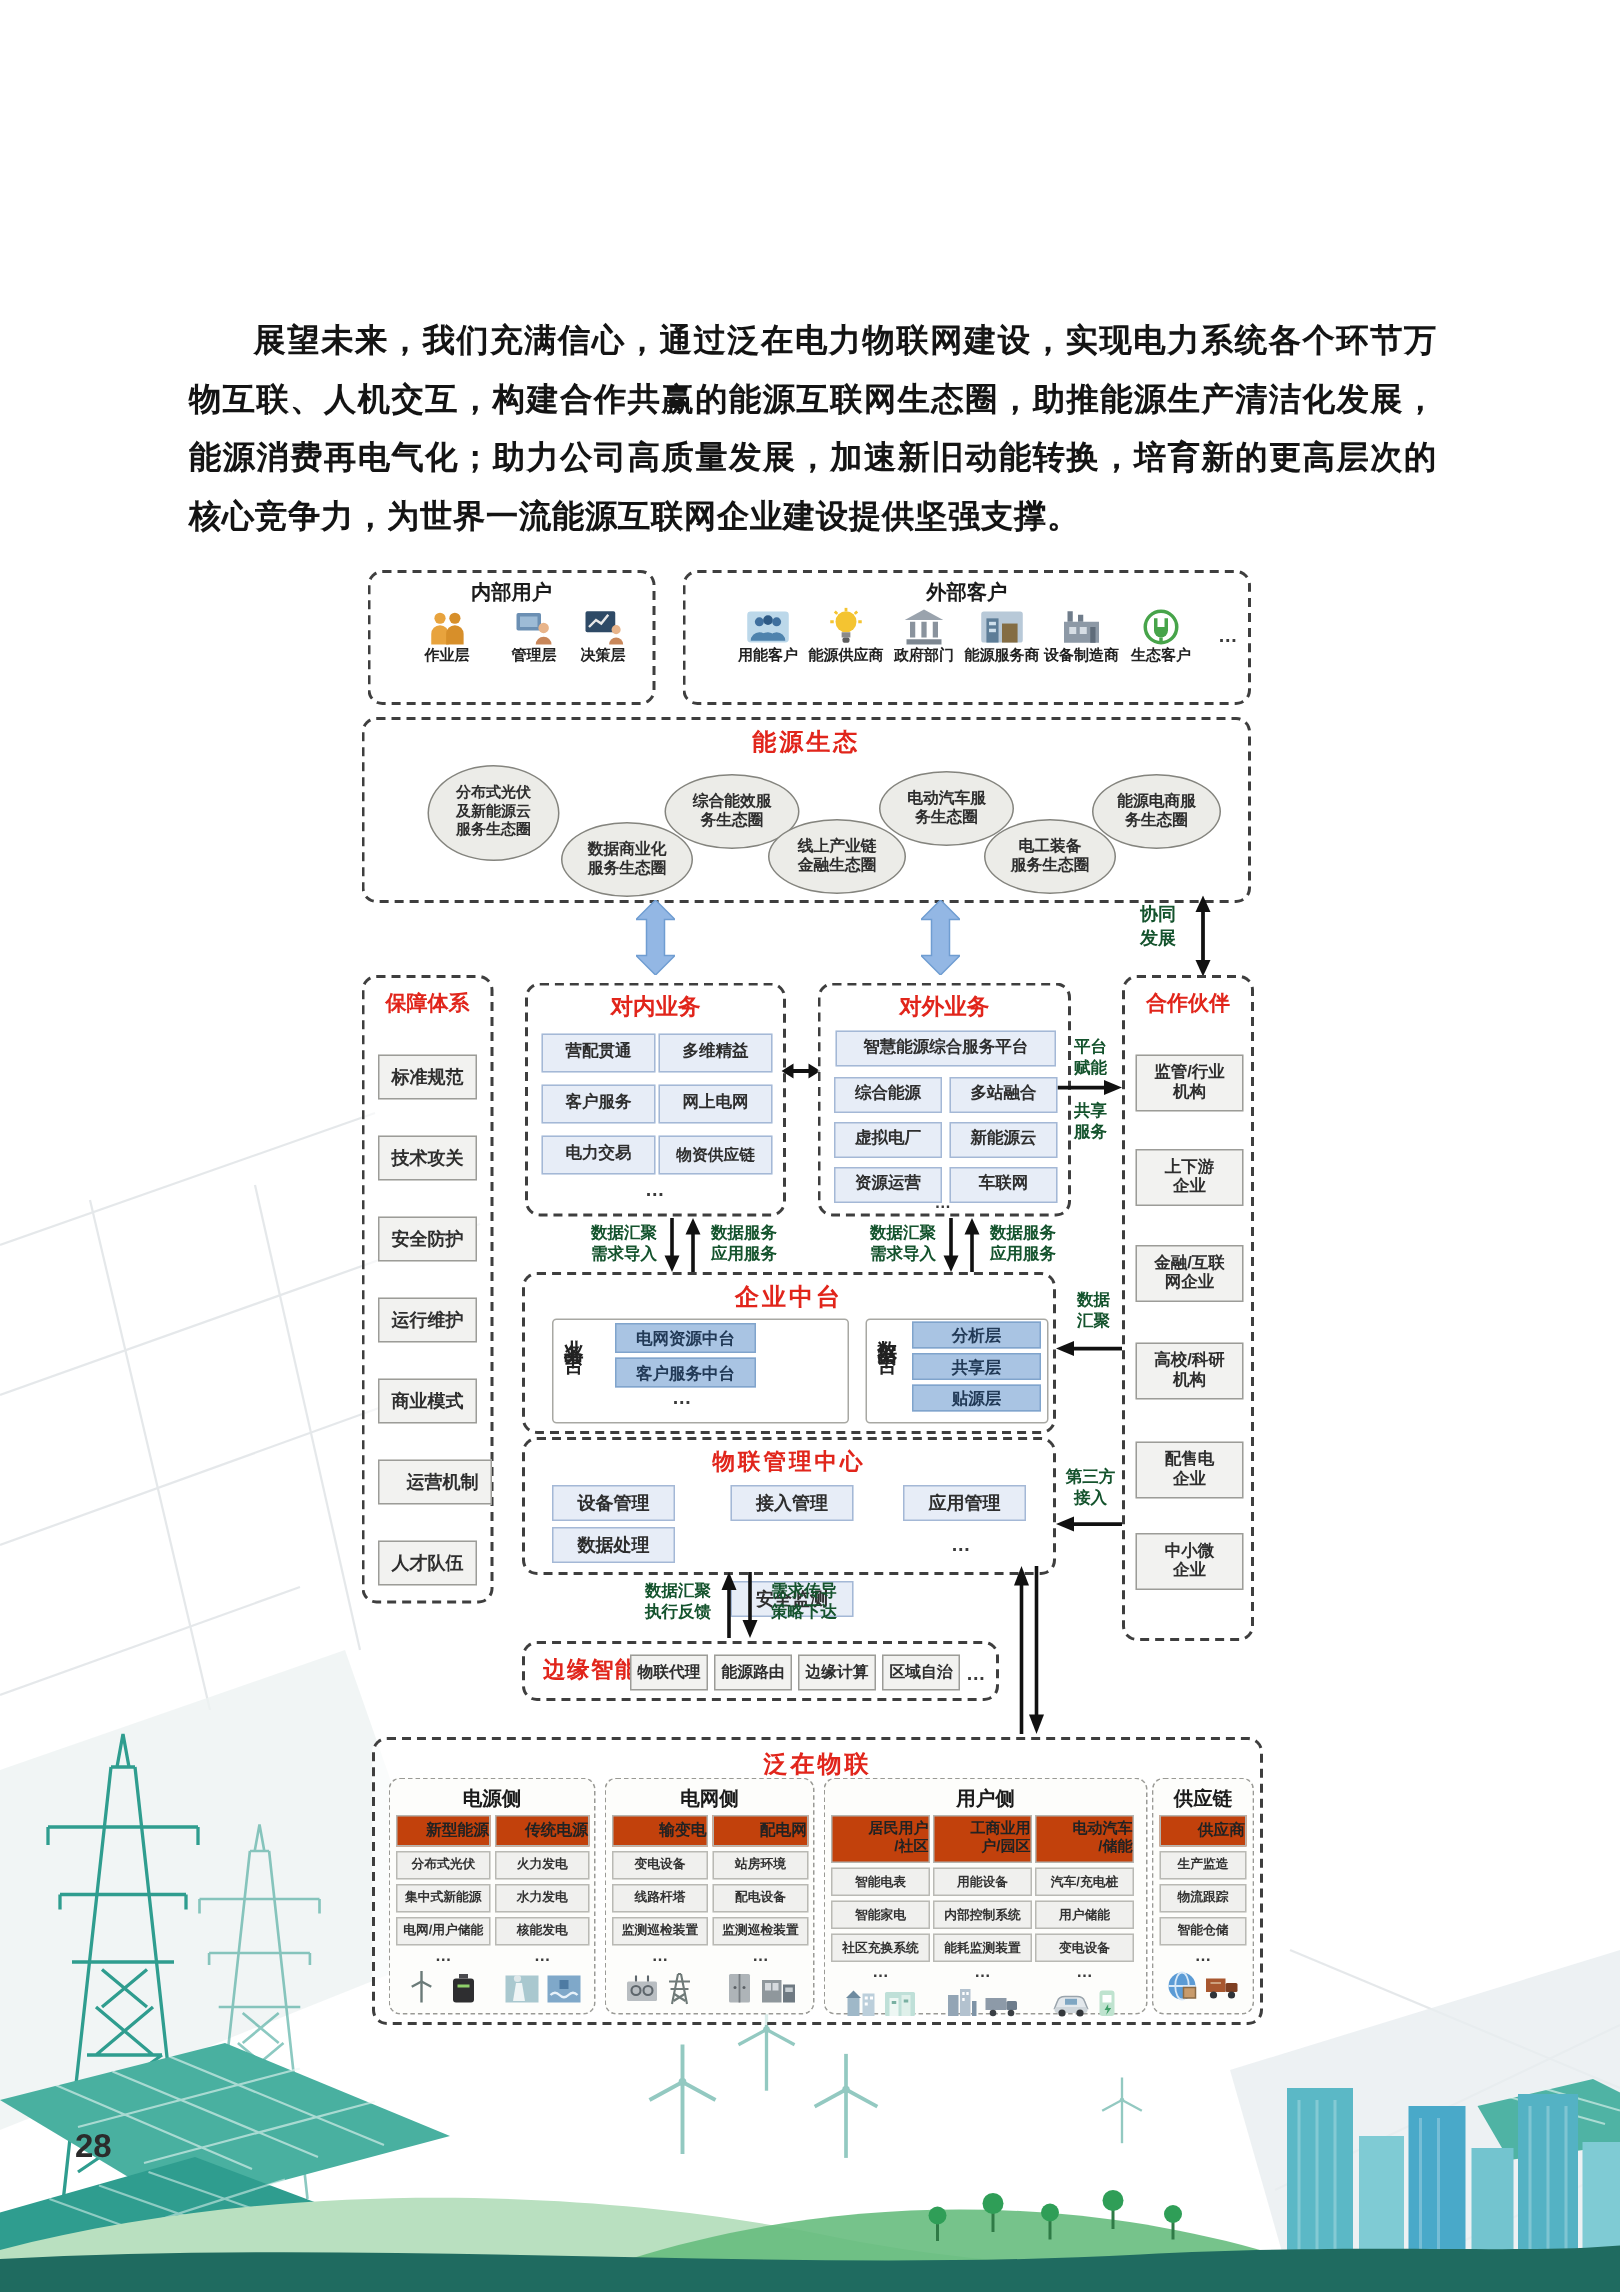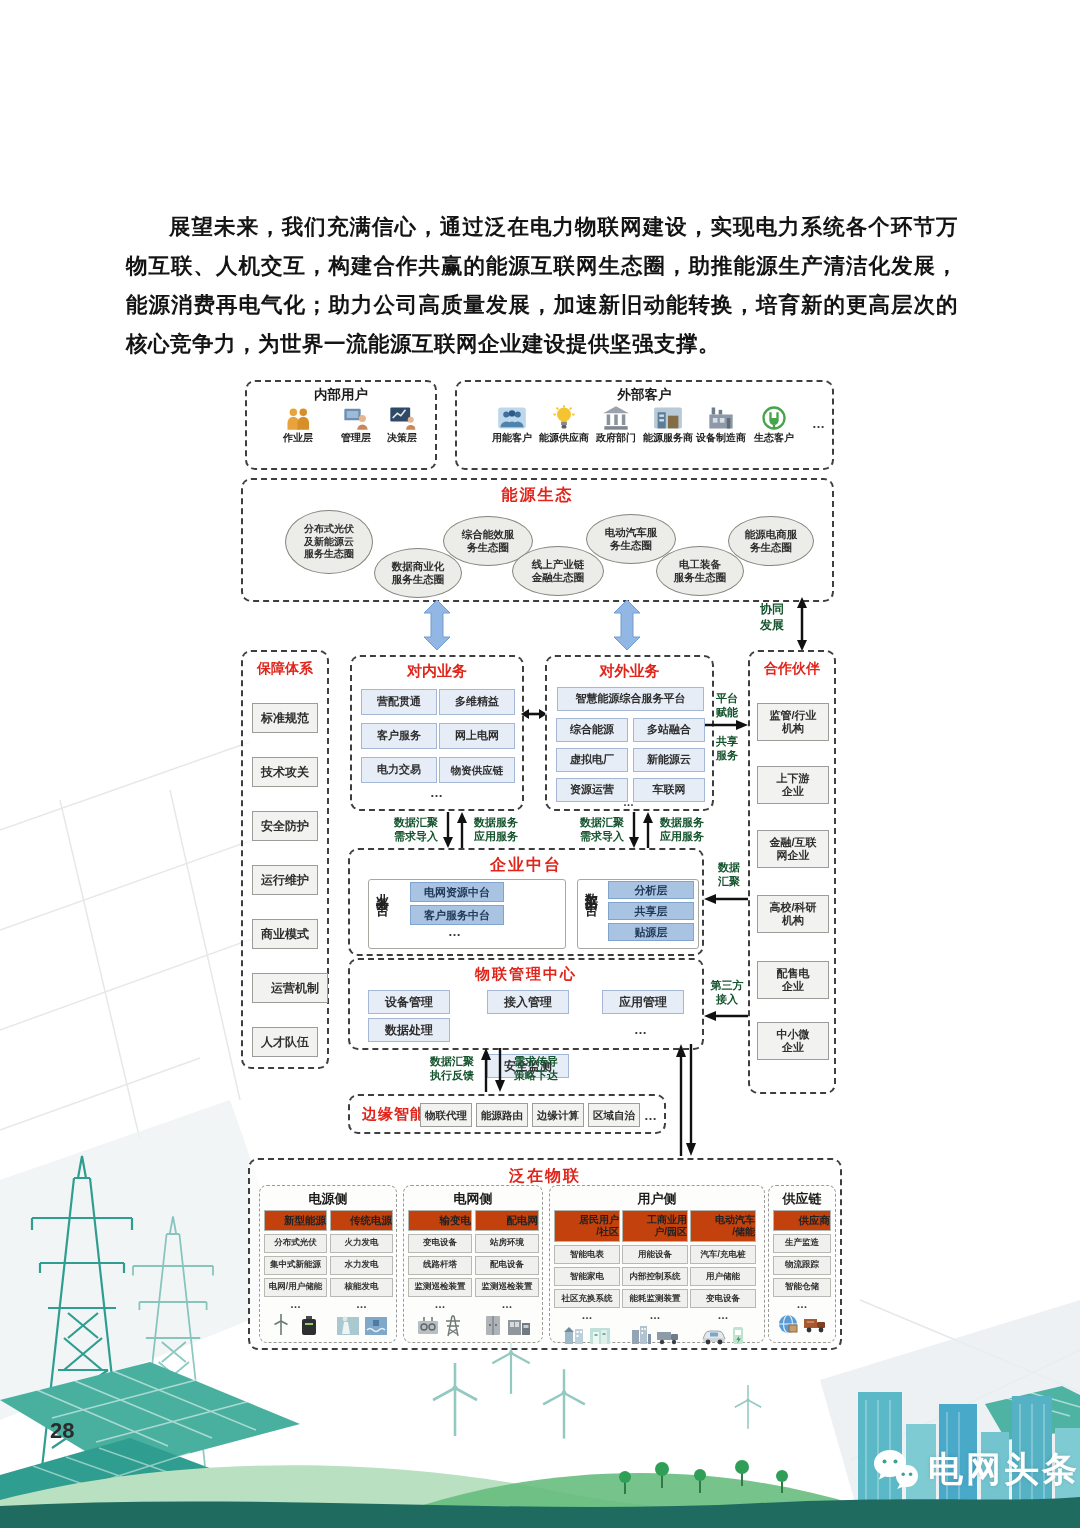--- a/index.html
+++ b/index.html
@@ -600,26 +600,14 @@
                 <circle cx="18" cy="17" r="2.4" fill="#2f3338"></circle>
                 <line x1="4" y1="9" x2="11" y2="9" stroke="#d9b89a" stroke-width="1"></line>
               </svg>
           </div>
         </div>
       </div>
     </div>
   </div>
 
   <div class="pagenum">28</div>
-  <div class="watermark">
-    <svg width="48" height="42" viewBox="0 0 48 42">
-      <path d="M18,1 C9,1 2,7 2,14.5 C2,19 4.6,22.7 8.6,25.1 L7,30.5 L13,27.4 C14.6,27.8 16.3,28 18,28 C27,28 34,22 34,14.5 C34,7 27,1 18,1 Z" fill="#ffffff"></path>
-      <circle cx="12.5" cy="12.5" r="2" fill="#3aa08f"></circle>
-        <circle cx="23.5" cy="12.5" r="2" fill="#3aa08f"></circle>
-      <circle cx="35" cy="27" r="11" fill="#ffffff"></circle>
-        <polygon points="28,35 25,40 33,37" fill="#ffffff"></polygon>
-      <circle cx="31.2" cy="25.2" r="1.7" fill="#3aa08f"></circle>
-        <circle cx="38.6" cy="25.2" r="1.7" fill="#3aa08f"></circle>
-    </svg>
-    <span>电网头条</span>
-  </div>
 
 </div>
 
 </body></html>

